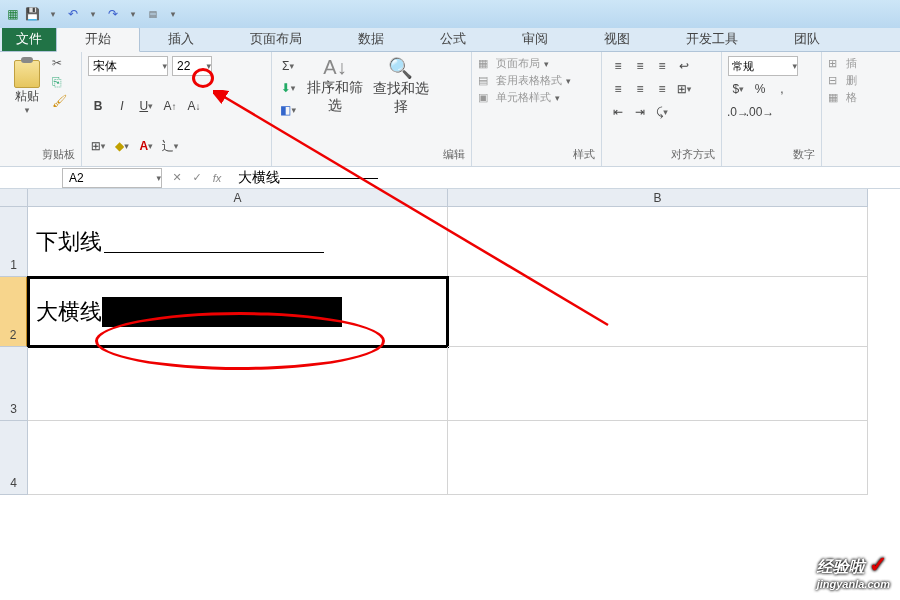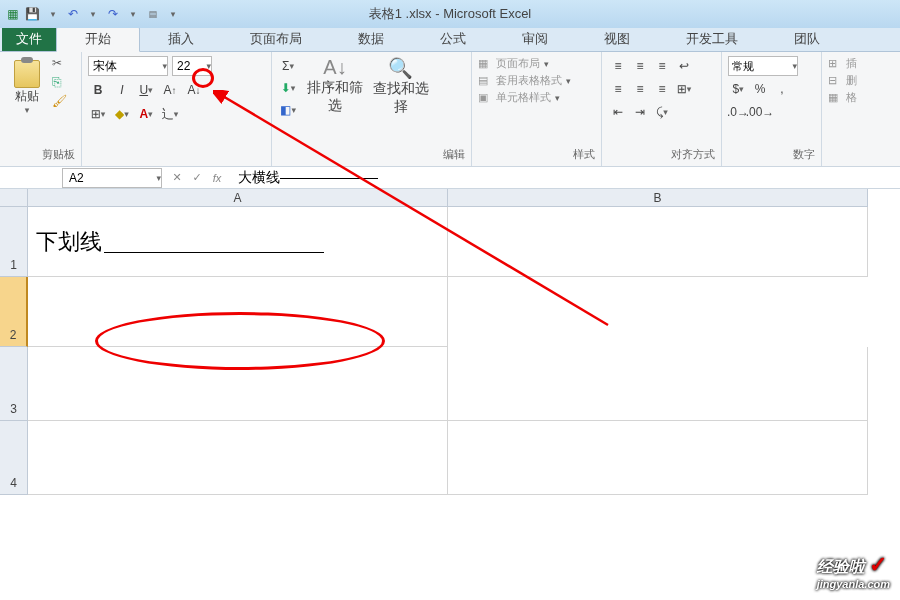--- a/index.html
+++ b/index.html
@@ -21,21 +21,21 @@
 .group-body { flex: 1; display: flex; gap: 4px; }
 
 .clip-col1 { display: flex; flex-direction: column; gap: 3px; }
 .clip-icon { width: 16px; height: 16px; font-size: 12px; }
 .paste-btn { display: flex; flex-direction: column; align-items: center; width: 42px; padding-top: 4px; }
 .paste-icon { width: 26px; height: 28px; background: linear-gradient(#f7e39b, #e6c65f); border: 1px solid #c0a040; border-radius: 2px; position: relative; }
 .paste-icon::before { content: ""; position: absolute; top: -4px; left: 6px; width: 12px; height: 6px; background: #888; border-radius: 3px; }
 .paste-label { font-size: 12px; color: #444; }
 .drop { font-size: 9px; color: #666; }
 
-.font-col { display: flex; flex-direction: column; gap: 4px; text-align: right; }
+.font-col { display: flex; flex-direction: column; gap: 20px; text-align: right; }
 .font-row { display: flex; gap: 4px; align-items: center; }
 .font-name { width: 80px; height: 20px; border: 1px solid #bbb; background: #fff; font-size: 12px; padding-left: 4px; display: flex; align-items: center; justify-content: space-between; }
 .font-size { width: 40px; height: 20px; border: 1px solid #bbb; background: #fff; font-size: 12px; padding-left: 4px; display: flex; align-items: center; justify-content: space-between; }
 .btn { width: 20px; height: 20px; border: 1px solid transparent; display: flex; align-items: center; justify-content: center; font-size: 12px; color: #444; }
 
 .edit-body { display: flex; gap: 8px; align-items: flex-start; }
 .edit-col { display: flex; flex-direction: column; align-items: center; width: 58px; }
 .edit-icon { font-size: 20px; }
 .edit-label { font-size: 14px; color: #444; text-align: center; }
 
@@ -92,21 +92,20 @@
     <div class="qat-item" style="color:#1e7e34;">▦</div>
     <div class="qat-item" style="color:#3a5fcd;">💾</div>
     <div class="qat-item drop">▾</div>
     <div class="qat-item" style="color:#3a5fcd;">↶</div>
     <div class="qat-item drop">▾</div>
     <div class="qat-item" style="color:#3a5fcd;">↷</div>
     <div class="qat-item drop">▾</div>
     <div class="qat-item drop">▤</div>
     <div class="qat-item drop">▾</div>
   </div>
-  <div class="title-text">表格1 .xlsx - Microsoft Excel</div>
 </div>
 
 <div class="tabs">
   <div class="file-tab">文件</div>
   <div class="tab active">开始</div>
   <div class="tab">插入</div>
   <div class="tab">页面布局</div>
   <div class="tab">数据</div>
   <div class="tab">公式</div>
   <div class="tab">审阅</div>
@@ -299,20 +298,24 @@
     <div class="row-h r1">1</div>
     <div class="cell col-a">
       <span>下划线</span>
         <span class="underline-fill"></span>
     </div>
     <div class="cell col-b"></div>
   </div>
 
   <div class="row r2">
     <div class="row-h sel r2">2</div>
+    <div class="cell col-a selected">
+      <span>大横线</span>
+        <span class="bigline-fill"></span>
+    </div>
     <div class="cell col-b"></div>
   </div>
 
   <div class="row r3">
     <div class="row-h r3">3</div>
     <div class="cell col-a"></div>
     <div class="cell col-b"></div>
   </div>
 
   <div class="row r4">

